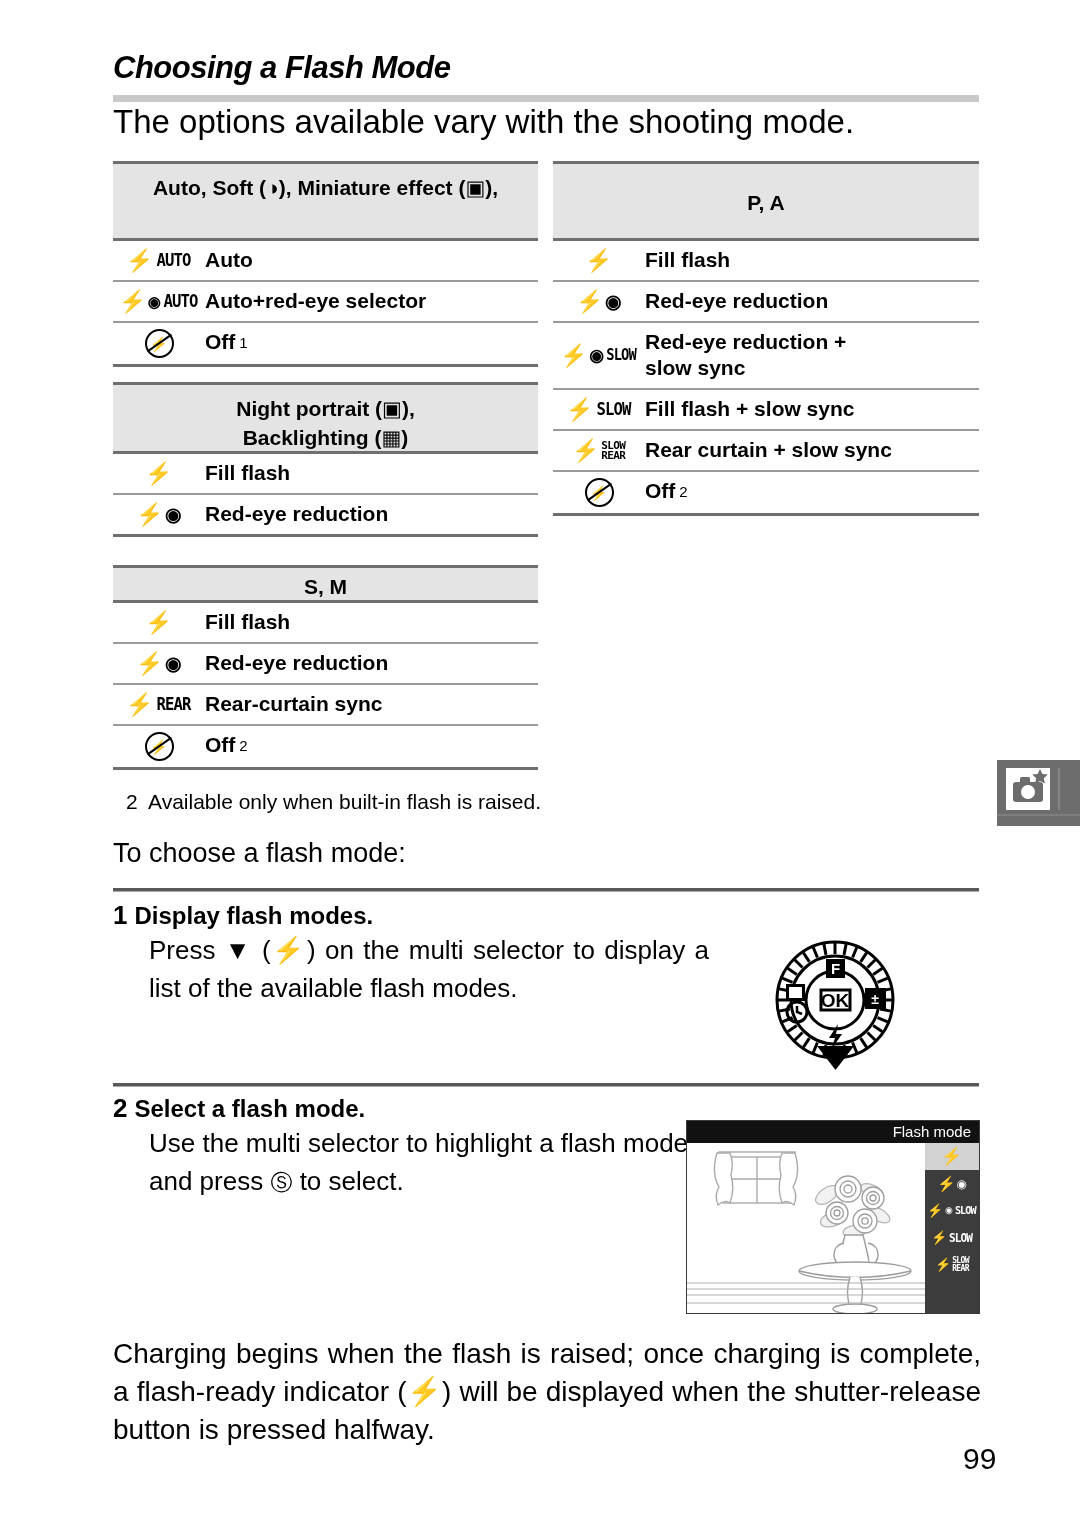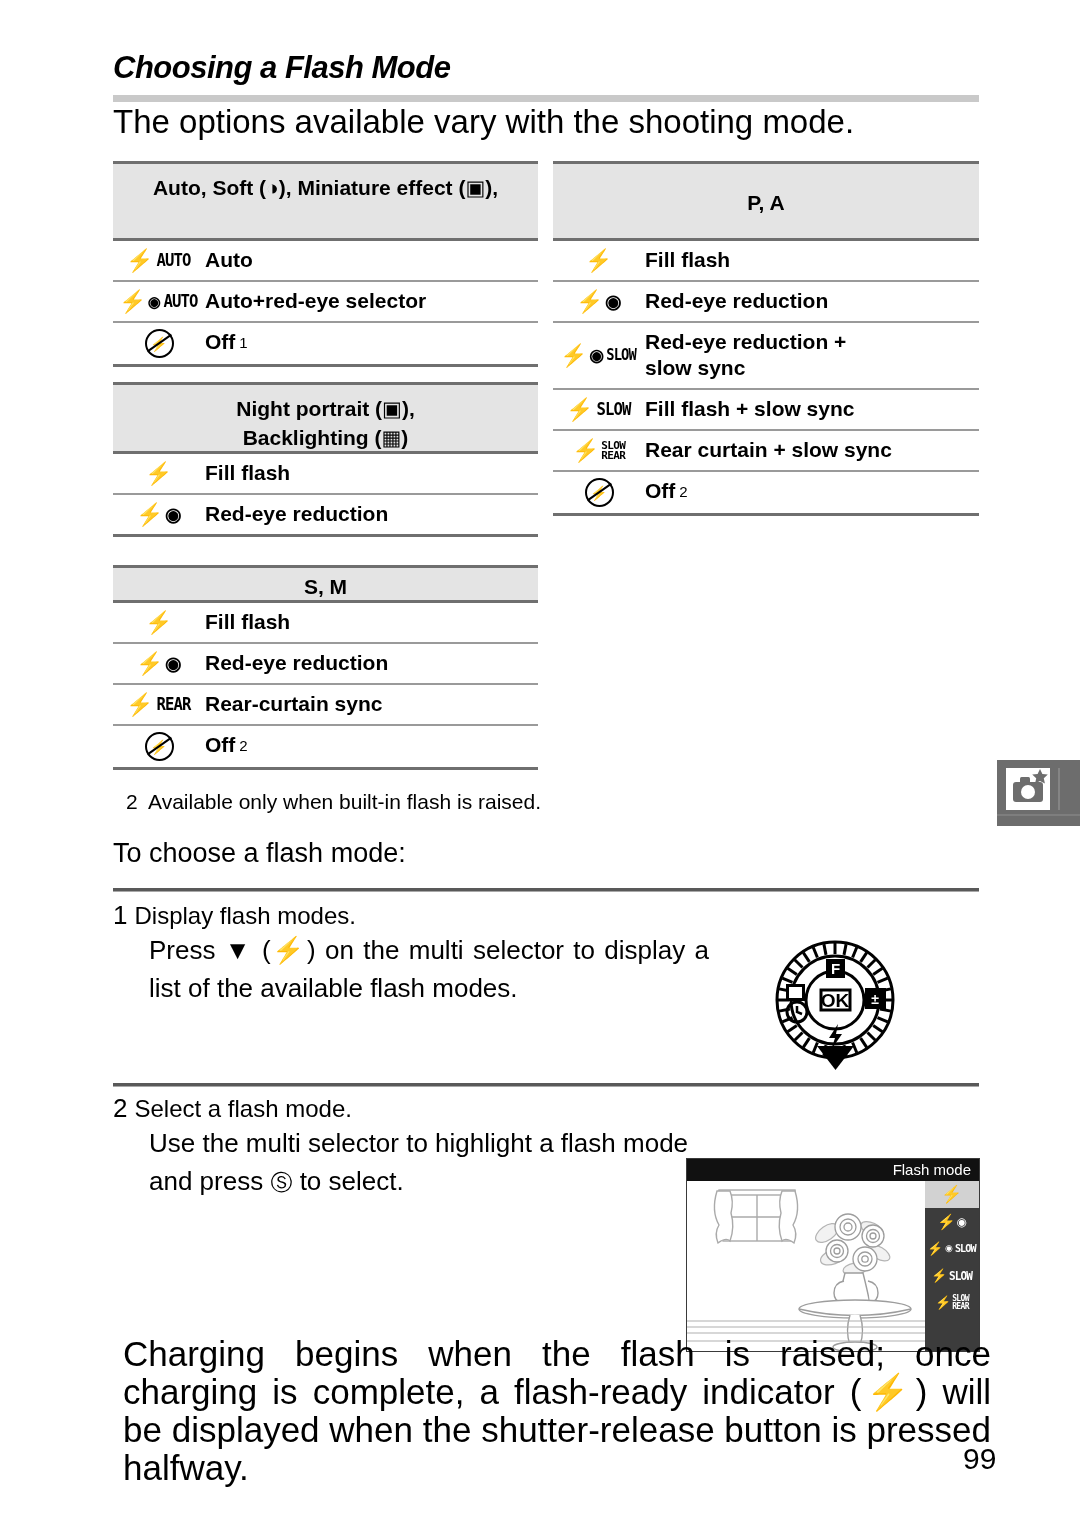--- a/index.html
+++ b/index.html
@@ -86,45 +86,45 @@
   
   .fn{position:absolute;left:126px;font-size:21px;line-height:30px;}
   .fn span.num{display:inline-block;width:22px;}
 
   .lead{position:absolute;left:113px;font-size:27px;}
 
   
   .step-rule{position:absolute;left:113px;width:866px;height:0;
              border-top:3px solid #595959;border-bottom:1px solid #a8a8a8;}
   .step{position:absolute;left:113px;}
-  .step-h{font-size:24px;font-weight:normal;line-height:30px;}
+  .step-h{font-size:24px;font-weight:bold;line-height:30px;}
   .step-h .n{font-size:26px;padding-right:7px;}
   .step-b{font-size:26px;line-height:38px;}
   .just{text-align:justify;text-align-last:left;}
 
   
   .dial{position:absolute;}
 
   
-  .lcd{position:absolute;border:1px solid #3a3a3a;background:#fff;margin-top:38px;}
+  .lcd{position:absolute;border:1px solid #3a3a3a;background:#fff;}
   .lcd-bar{height:22px;background:#111;color:#fff;font-size:15px;
            text-align:right;padding:2px 8px 0 0;box-sizing:border-box;}
   .lcd-body{position:relative;height:170px;background:#fff;}
   .lcd-side{position:absolute;right:0;top:0;width:54px;height:100%;
             background:#3c3c3c;}
   .lcd-item{height:27px;display:flex;align-items:center;justify-content:center;
             color:#fff;}
   .lcd-item.sel{background:#d2d2d2;color:#000;}
 
   
   .tab{position:absolute;background:#6d6d6d;}
 
   .pageno{position:absolute;font-size:30px;}
 
-  .bottom{position:absolute;left:113px;font-size:35px;line-height:38px;margin-left:10px;}
+  .bottom{position:absolute;left:113px;font-size:28px;line-height:38px;}
 </style>
 </head>
 <body>
 
 <div class="page">
 
   <div class="title">Choosing a Flash Mode</div>
   <div class="title-rule"></div>
   <div class="intro">The options available vary with the shooting mode.</div>
 

